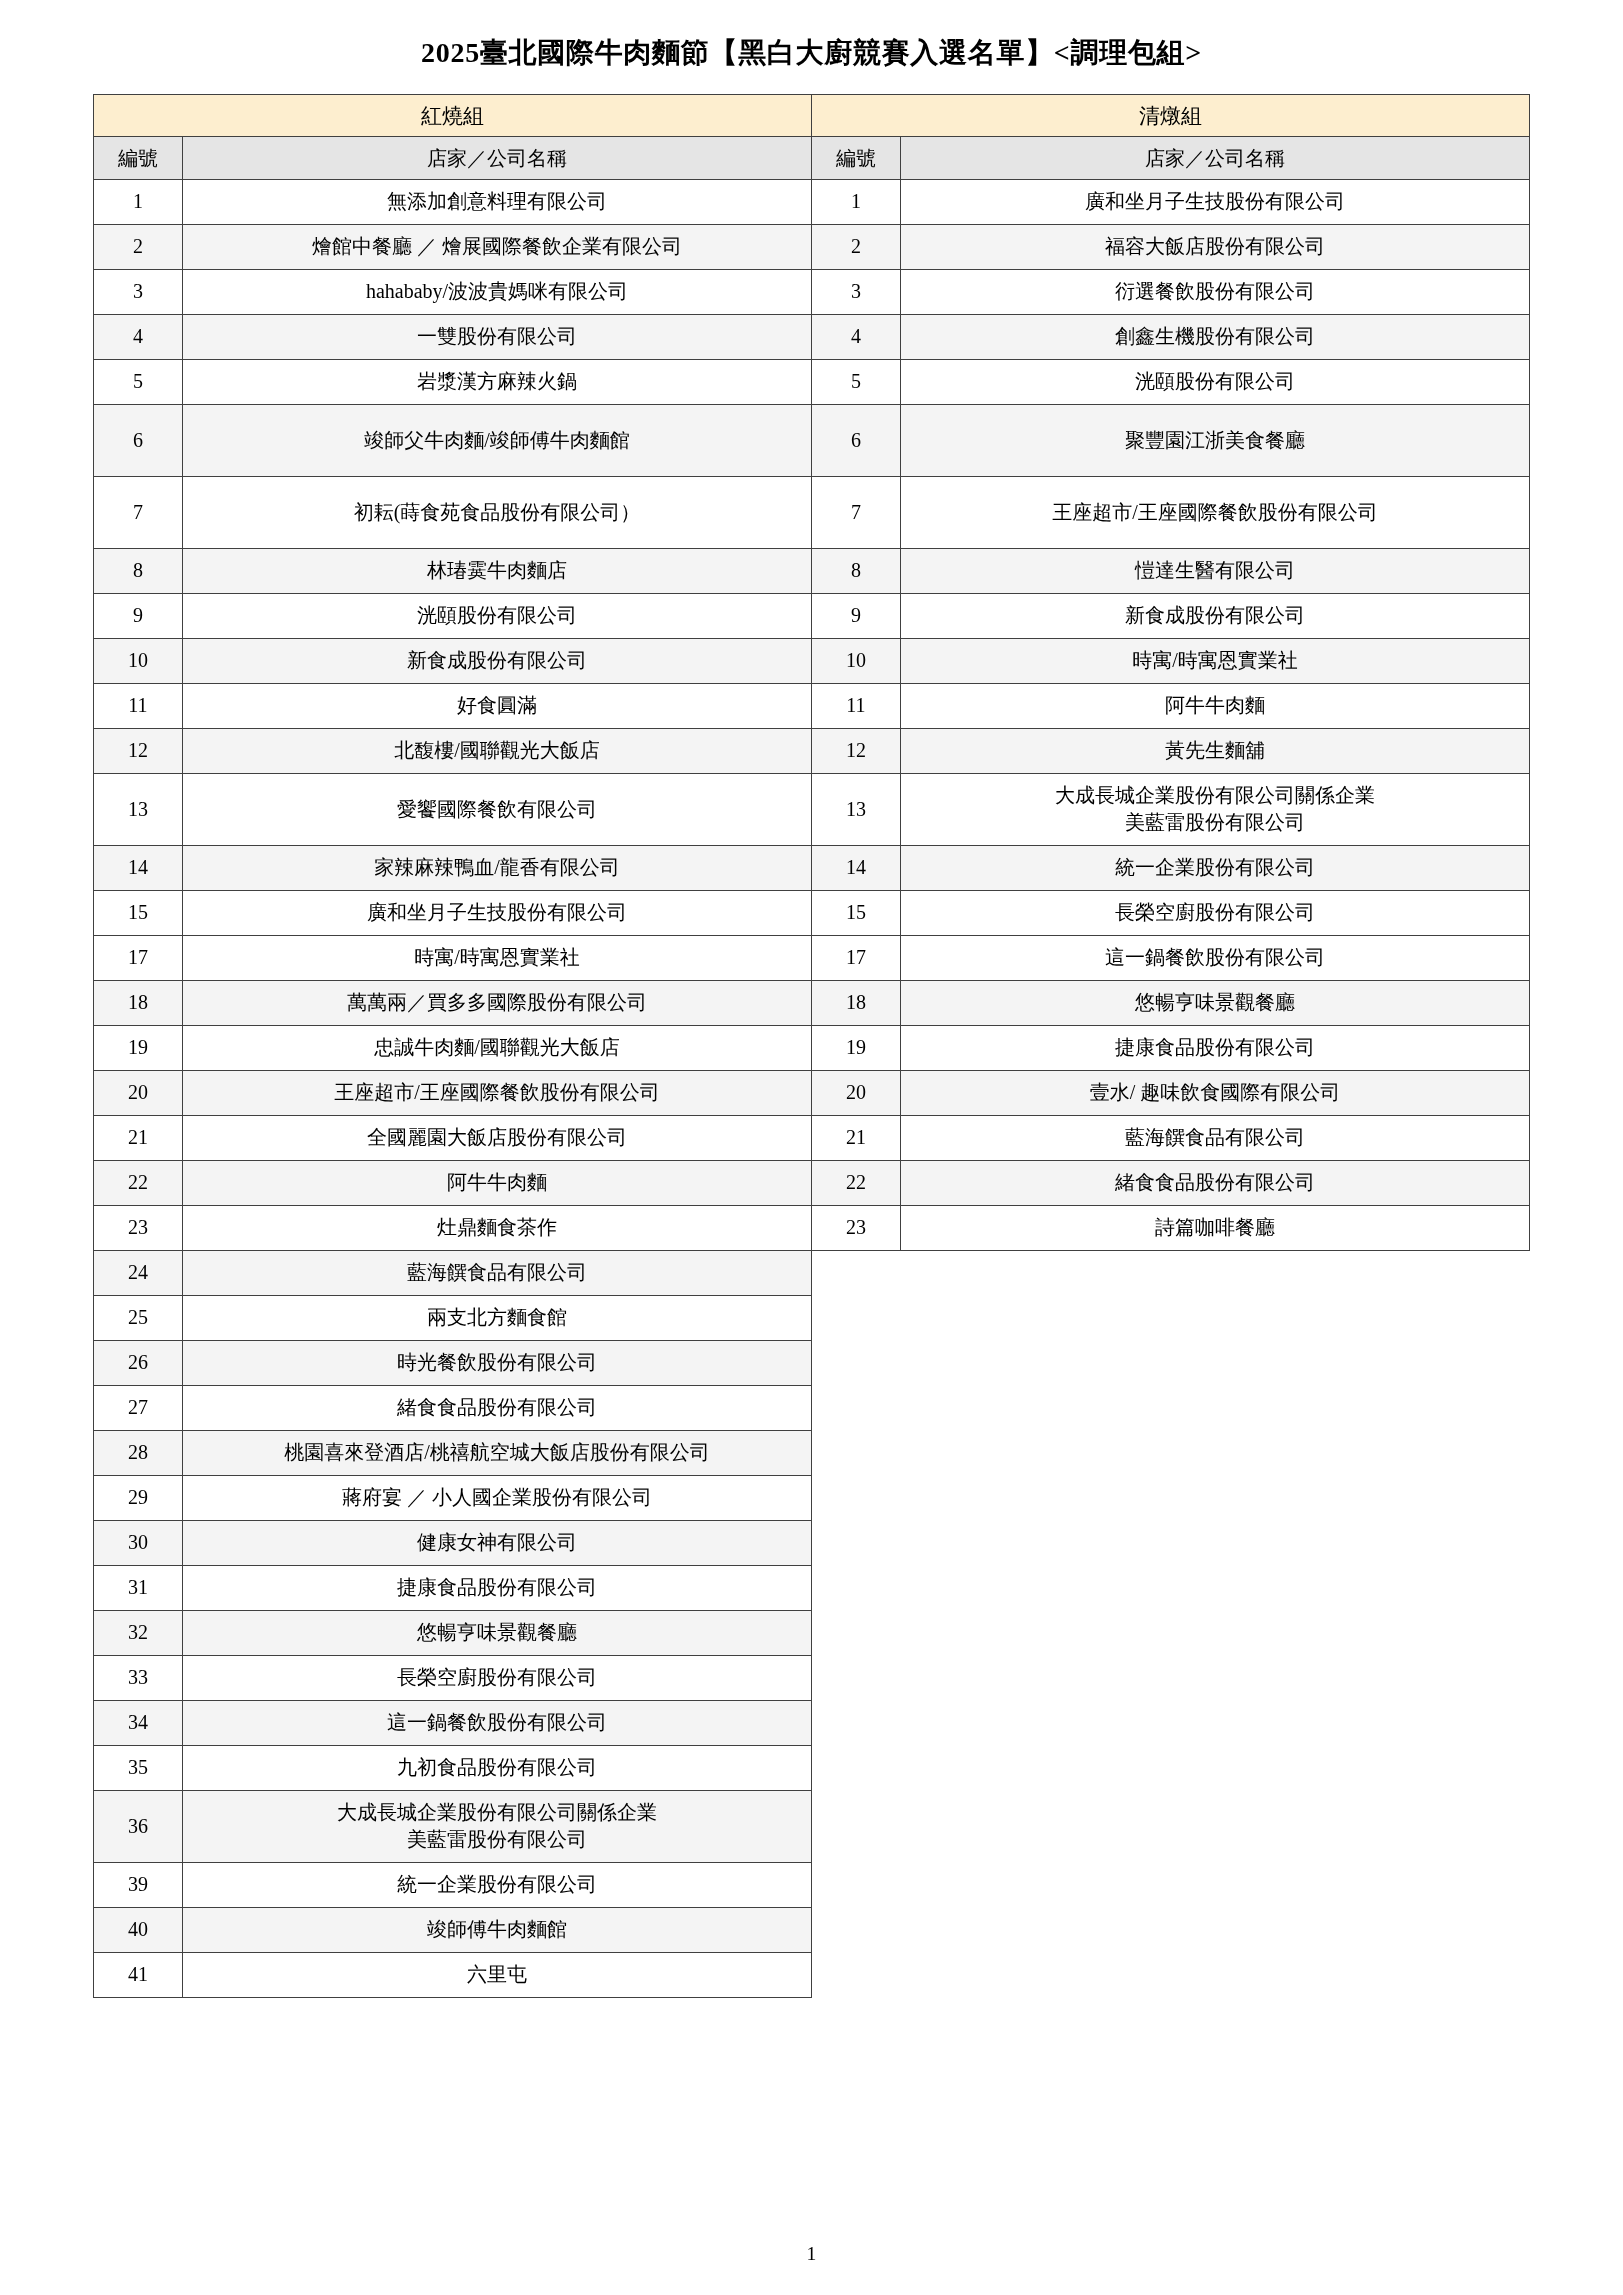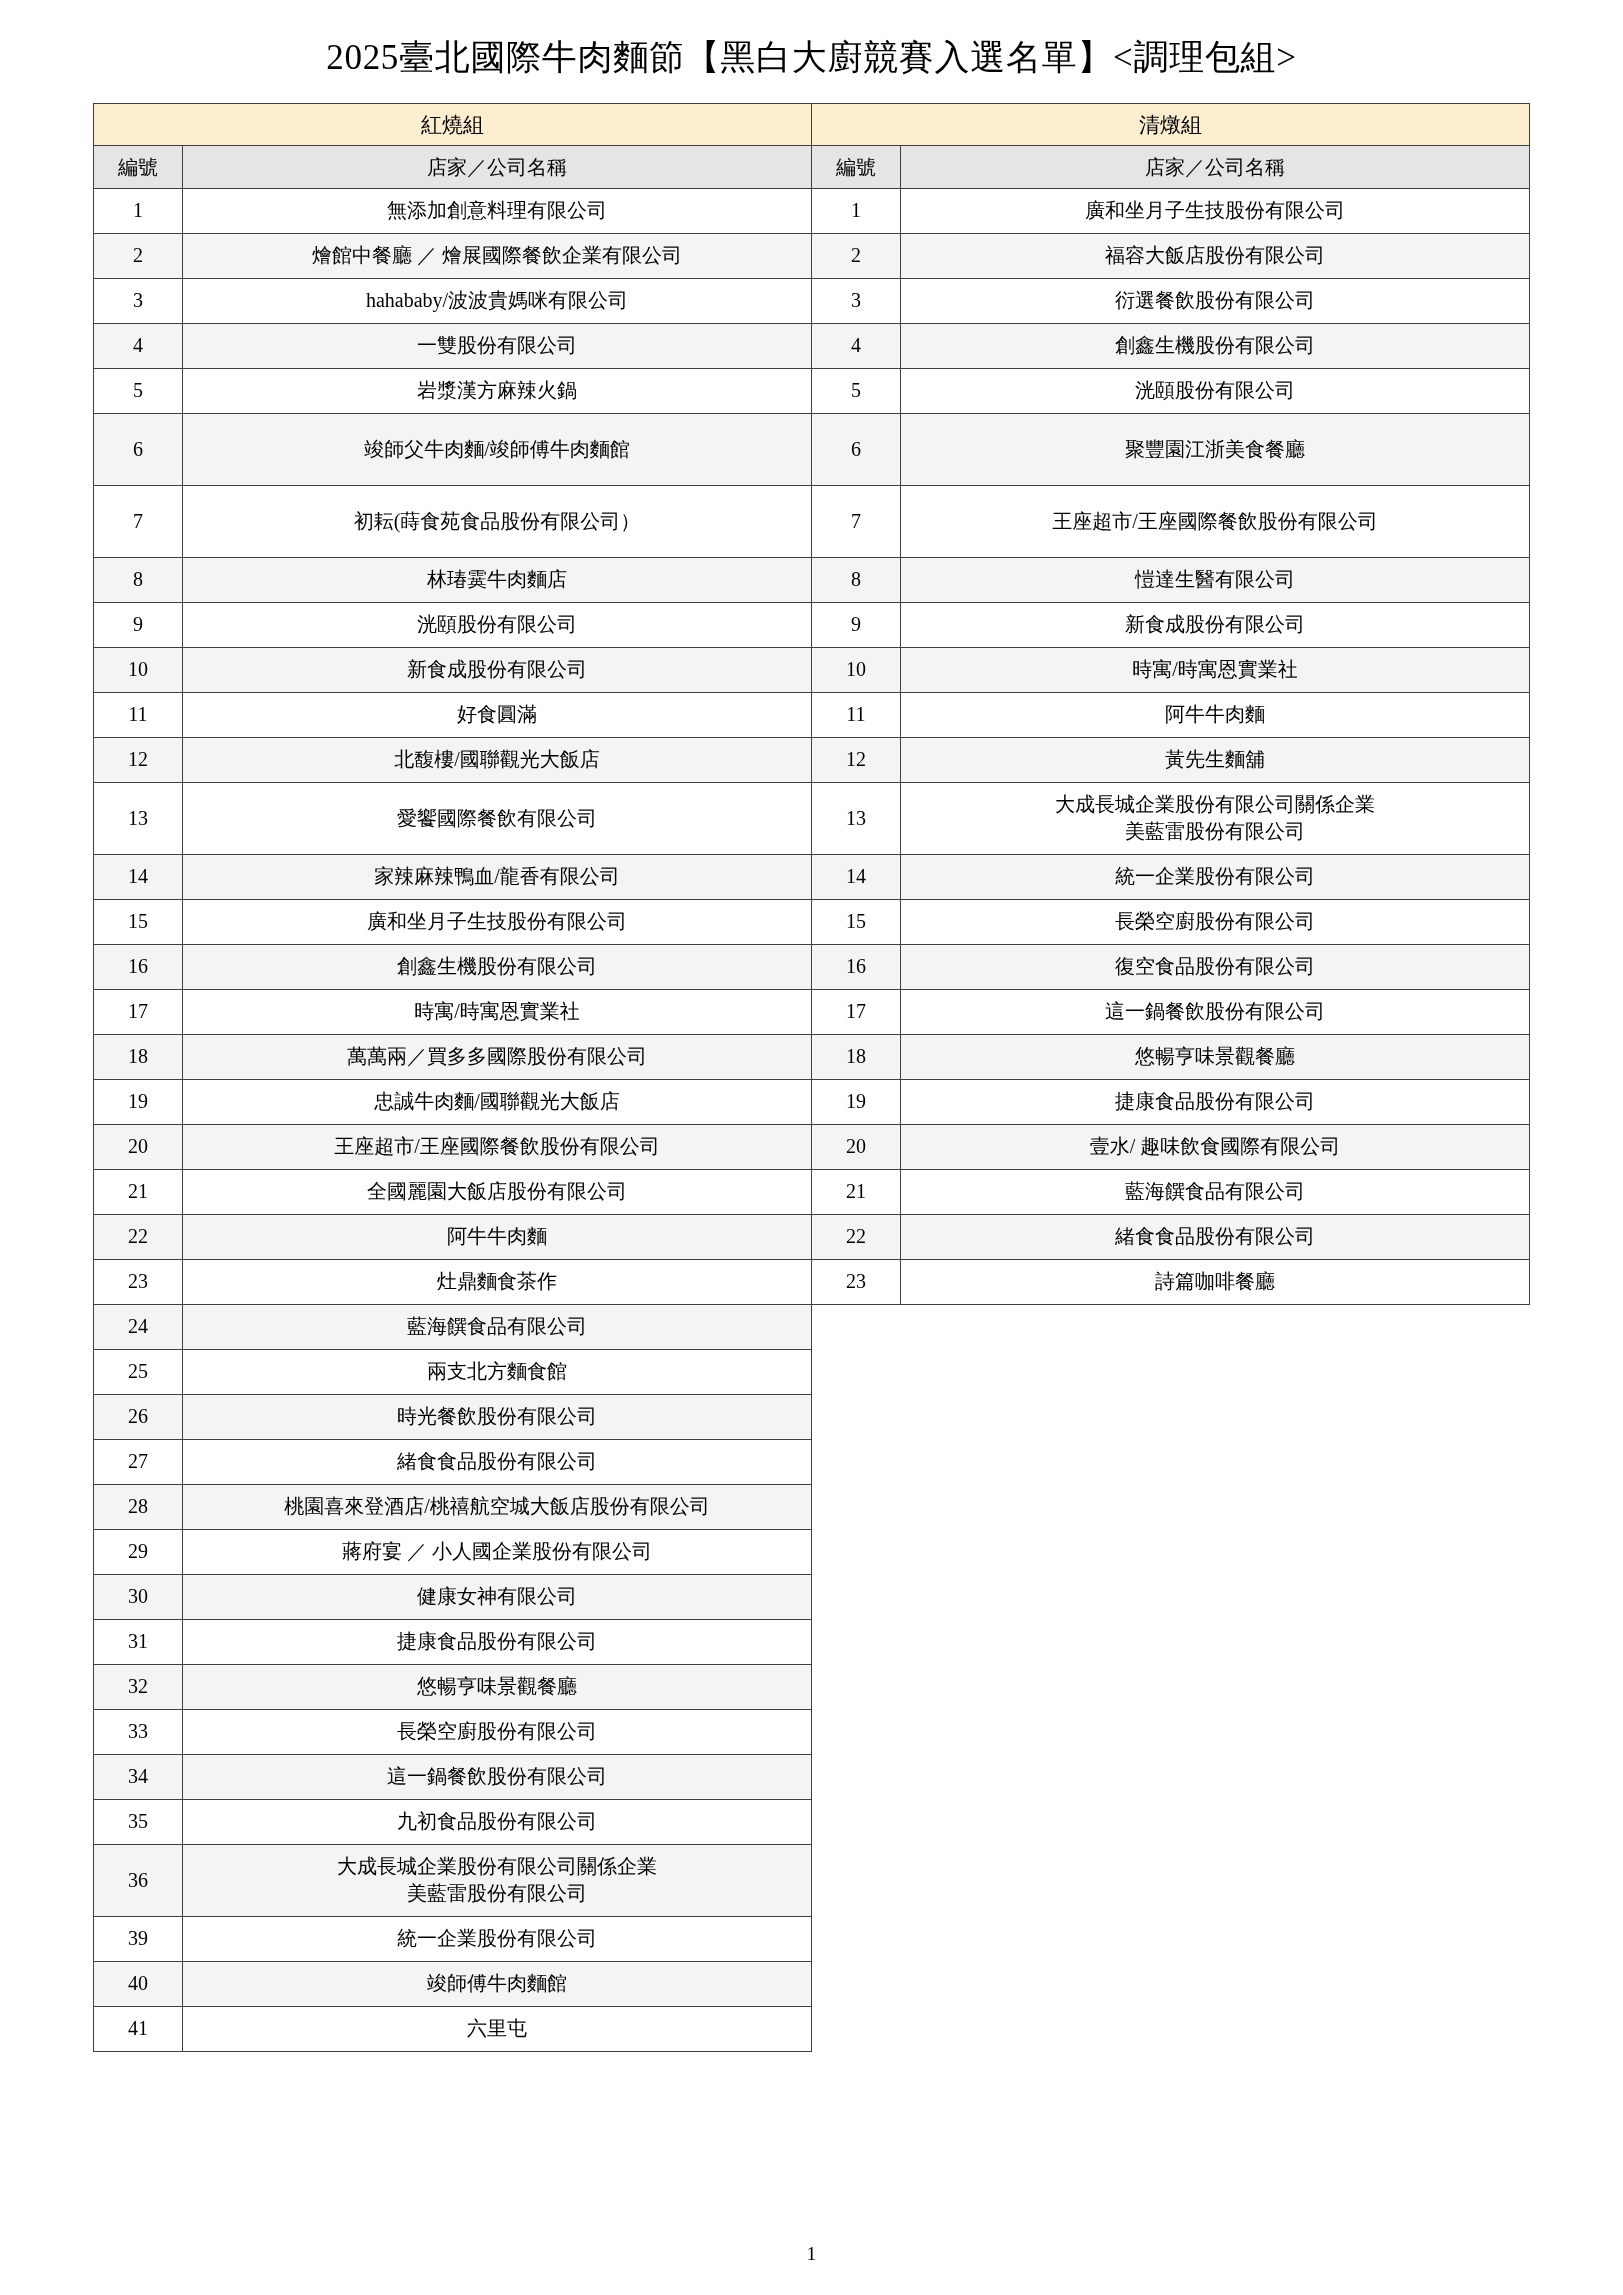--- a/index.html
+++ b/index.html
@@ -15,22 +15,22 @@
     font-family:"Liberation Serif","DejaVu Serif",serif;
     color:#000;
   }
   .page{
     box-sizing:border-box;
     width:1623px;
     padding:34px 93px 0 93px;
   }
   .title{
     text-align:center;
-    font-size:35px;
-    font-weight:normal;
+    font-size:28px;
+    font-weight:bold;
     letter-spacing:0.7px;
     margin:0 0 22px 0;
   }
   table.roster{
     border-collapse:collapse;
     width:100%;
     table-layout:fixed;
   }
   col.c-num{width:89px;}
   col.c-name{width:auto;}
@@ -180,26 +180,20 @@
           <td class="name">家辣麻辣鴨血/龍香有限公司</td>
           <td class="num">14</td>
           <td class="name">統一企業股份有限公司</td>
         </tr>
         <tr>
           <td class="num">15</td>
           <td class="name">廣和坐月子生技股份有限公司</td>
           <td class="num">15</td>
           <td class="name">長榮空廚股份有限公司</td>
         </tr>
-        <tr class="alt">
-          <td class="num">16</td>
-          <td class="name">創鑫生機股份有限公司</td>
-          <td class="num">16</td>
-          <td class="name">復空食品股份有限公司</td>
-        </tr>
         <tr>
           <td class="num">17</td>
           <td class="name">時寓/時寓恩實業社</td>
           <td class="num">17</td>
           <td class="name">這一鍋餐飲股份有限公司</td>
         </tr>
         <tr class="alt">
           <td class="num">18</td>
           <td class="name">萬萬兩／買多多國際股份有限公司</td>
           <td class="num">18</td>

